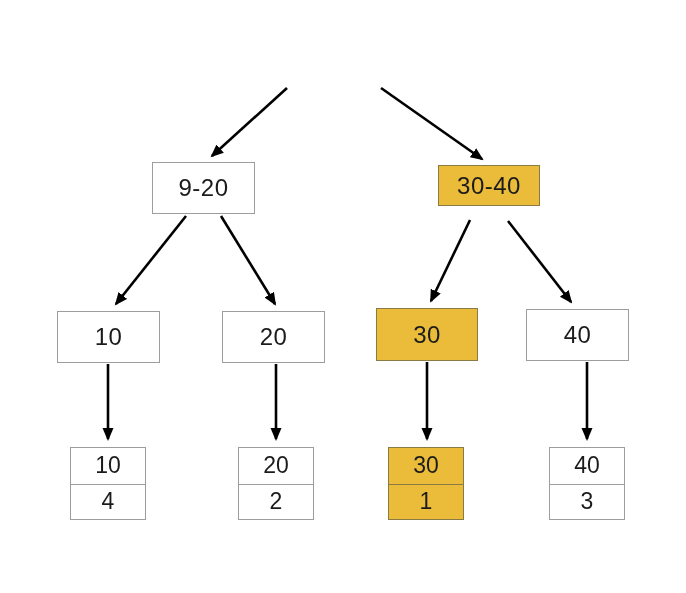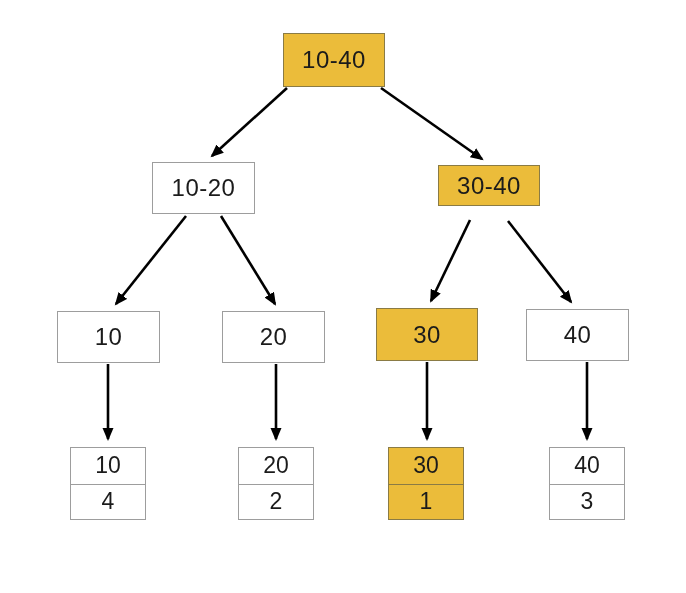--- a/index.html
+++ b/index.html
@@ -59,23 +59,22 @@
       <line x1="221" y1="216" x2="275" y2="304"></line>
       <line x1="470" y1="220" x2="431" y2="301"></line>
       <line x1="508" y1="221" x2="571" y2="302"></line>
       <line x1="108" y1="364" x2="108" y2="439"></line>
       <line x1="276" y1="364" x2="276" y2="439"></line>
       <line x1="427" y1="362" x2="427" y2="439"></line>
       <line x1="587" y1="362" x2="587" y2="439"></line>
     </g>
   </svg>
 
-  <div class="node highlight" style="left:283px; top:33px; width:102px; height:54px;">10-40</div>
 
-  <div class="node" style="left:152px; top:162px; width:103px; height:52px;">10-20</div>
+  <div class="node" style="left:152px; top:162px; width:103px; height:52px;">9-20</div>
   <div class="node highlight" style="left:438px; top:165px; width:102px; height:41px;">30-40</div>
 
   <div class="node" style="left:57px; top:311px; width:103px; height:52px;">10</div>
   <div class="node" style="left:222px; top:311px; width:103px; height:52px;">20</div>
   <div class="node highlight" style="left:376px; top:308px; width:102px; height:53px;">30</div>
   <div class="node" style="left:526px; top:309px; width:103px; height:52px;">40</div>
 
   <div class="leaf" style="left:70px; top:447px;">
     <div class="cell key">10</div>
     <div class="cell value">4</div>

